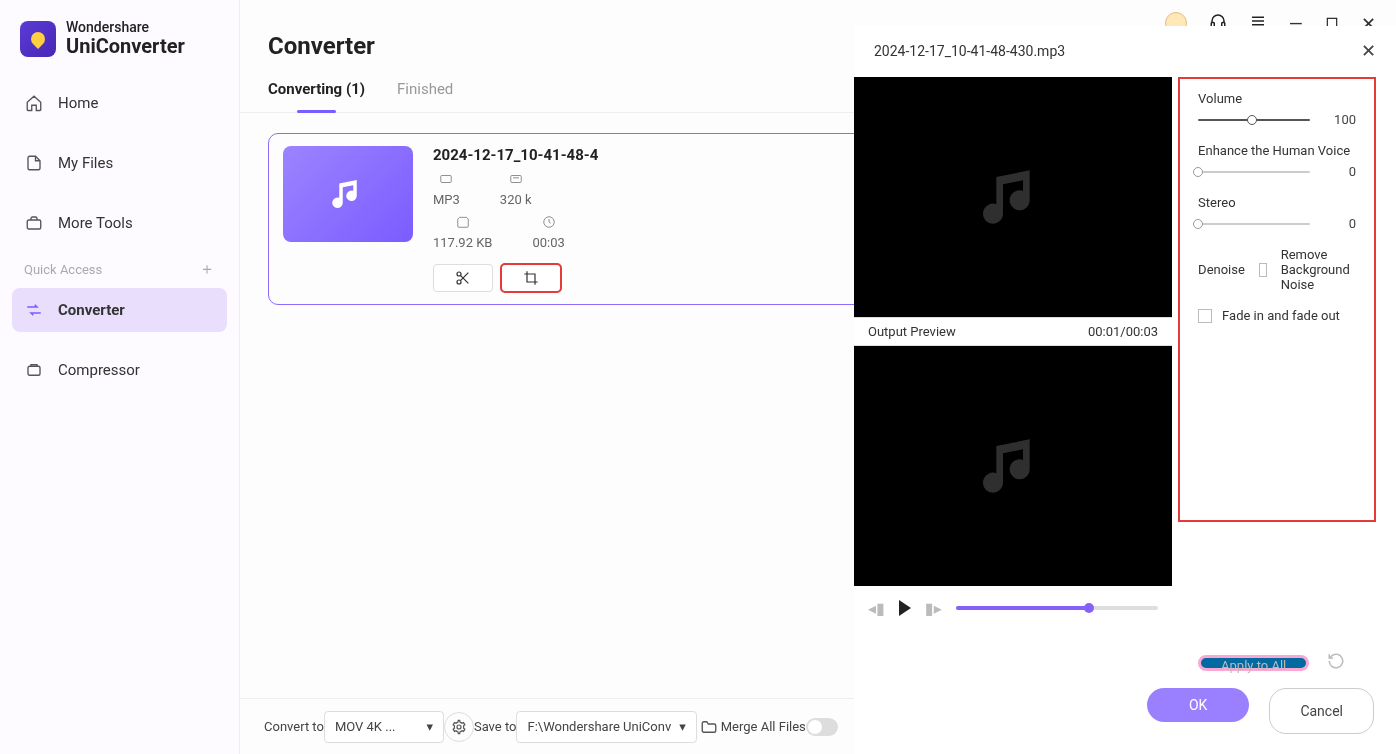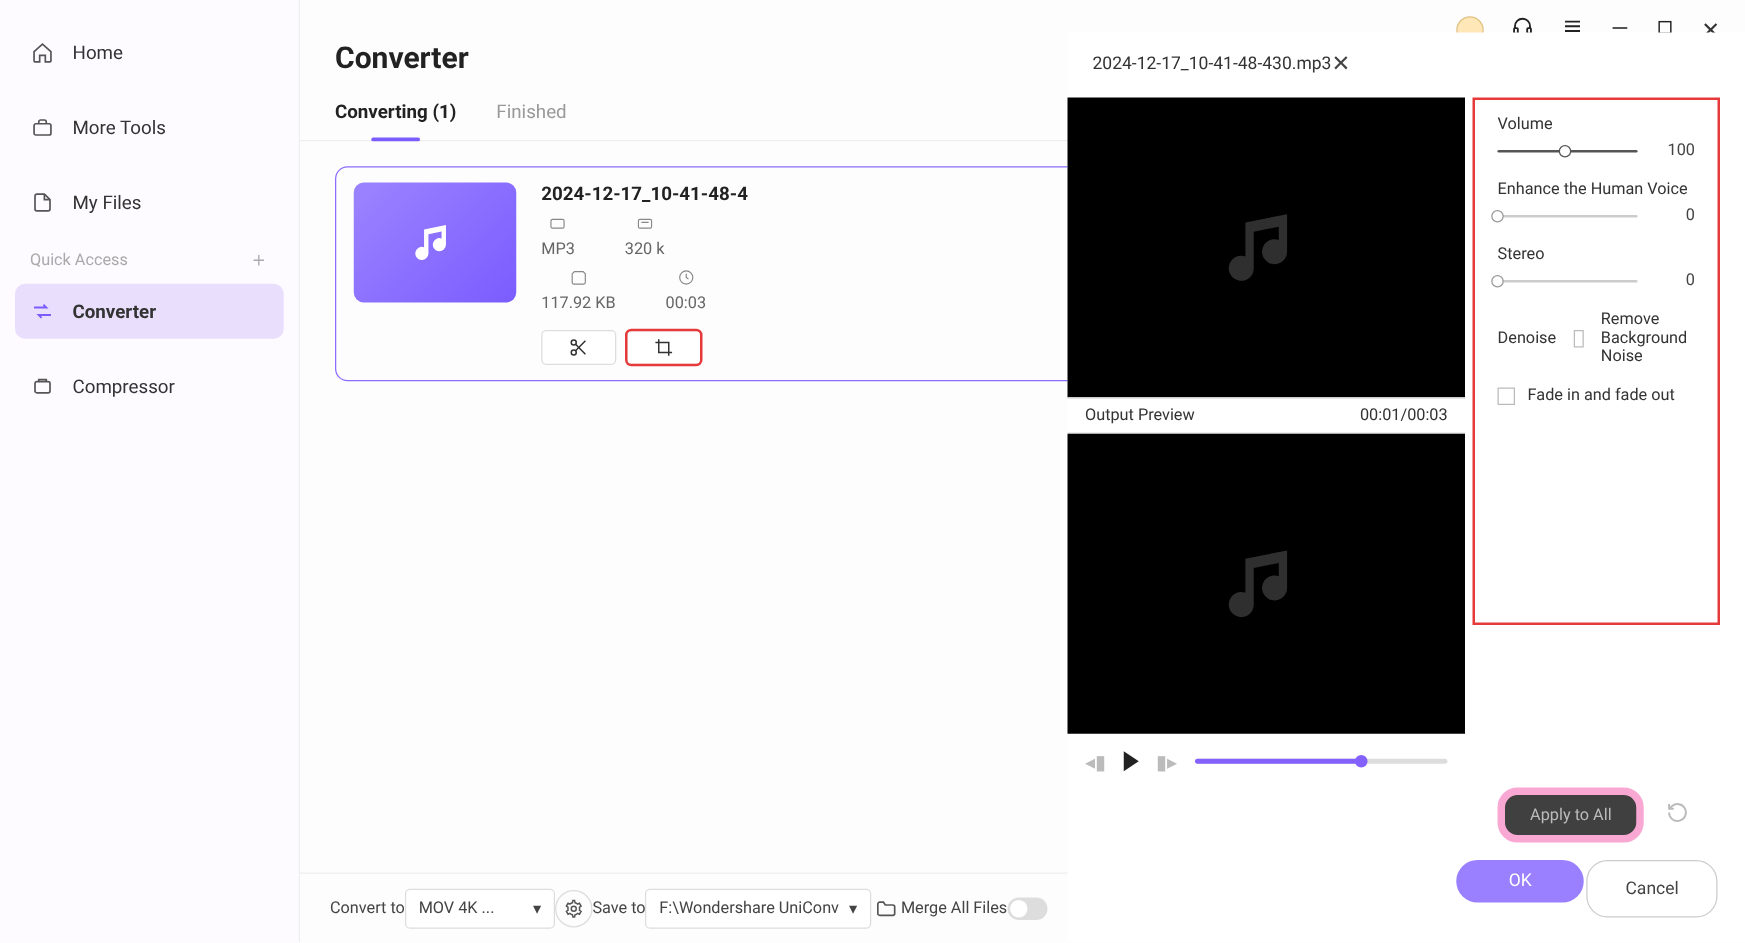--- a/index.html
+++ b/index.html
@@ -56,21 +56,21 @@
 .bottombar { height:56px; border-top:1px solid #eee; display:flex; align-items:center; padding:0 24px; font-size:13px; color:#444; }
 .select-like { height:32px; border:1px solid #ddd; border-radius:4px; padding:0 10px; display:flex; align-items:center; gap:8px; background:#fff; min-width:120px; justify-content:space-between; cursor:pointer; }
 .gear-btn { width:30px; height:30px; border:1px solid #ddd; border-radius:50%; display:flex; align-items:center; justify-content:center; cursor:pointer; }
 .folder-btn { width:24px; height:24px; display:flex; align-items:center; justify-content:center; cursor:pointer; }
 .toggle { width:32px; height:18px; background:#ddd; border-radius:10px; position:relative; cursor:pointer; }
 .toggle::after { content:""; position:absolute; width:14px; height:14px; background:#fff; border-radius:50%; top:2px; left:2px; }
 .convert-all { margin-left:auto; height:38px; padding:0 28px; background:#8461fc; color:#fff; border:none; border-radius:8px; font-weight:600; font-size:15px; display:flex; align-items:center; gap:10px; cursor:pointer; }
 
 
 .modal { position:absolute; left:614px; top:26px; right:0; bottom:0; background:#fff; z-index:5; display:flex; flex-direction:column; padding:0; }
-.modal-header { display:flex; align-items:center; padding:14px 20px 10px; }
+.modal-header { display:flex; align-items:center; justify-content:space-between; padding:14px 20px 10px; }
 .modal-title { font-size:14px; color:#333; }
 .close-x { font-size:18px; cursor:pointer; color:#444; }
 .editor-tabs { display:flex; gap:30px; padding:8px 22px 0; font-size:13px; }
 .etab { color:#bbb; padding-bottom:8px; cursor:pointer; }
 .etab.active { color:#7b5cff; font-weight:600; border-bottom:2px solid #7b5cff; }
 .etab.enabled { color:#333; }
 
 .editor-body { flex:1; display:flex; padding:6px 20px 0 0; gap:6px; }
 .previews { width:428px; display:flex; flex-direction:column; }
 .preview-pane { background:#000; flex:0 0 240px; display:flex; align-items:center; justify-content:center; color:#666; }
@@ -89,61 +89,68 @@
 .slider { flex:1; height:2px; background:#555; border-radius:2px; position:relative; }
 .slider .dot { position:absolute; top:50%; width:10px; height:10px; border:1px solid #555; background:#fff; border-radius:50%; transform:translate(-50%,-50%); }
 .slider.light { background:#ccc; }
 .slider.light .dot { border-color:#999; left:0; }
 .sval { width:28px; text-align:right; color:#444; }
 .check-row { display:flex; align-items:center; gap:10px; }
 .check-row.inline { gap:14px; }
 .chk { width:14px; height:14px; border:1px solid #bbb; background:#fff; cursor:pointer; }
 
 .apply-row { display:flex; align-items:center; gap:18px; padding:0 20px; margin-top:auto; }
-.apply-btn { height:44px; padding:0 20px; border:6px solid #f9a8d4; border-radius:16px; background:#404040; color:#bbb; font-size:13px; cursor:pointer; }
+.apply-btn { height:16px; padding:0 20px; border:3px solid #f9a8d4; border-radius:16px; background:#0369a1; color:#bbb; font-size:13px; cursor:pointer; }
 .refresh { color:#bbb; cursor:pointer; }
 
-.modal-footer { display:flex; justify-content:flex-end; gap:2px; padding:14px 22px 20px; }
+.modal-footer { display:flex; justify-content:flex-end; gap:20px; padding:14px 22px 20px; }
 .btn-ok { height:34px; padding:0 42px; border:none; border-radius:17px; background:#9a80ff; color:#fff; font-size:14px; cursor:pointer; }
 .btn-cancel { height:46px; padding:0 30px; border:1px solid #ccc; border-radius:17px; background:#fff; color:#444; font-size:14px; cursor:pointer; }
 
 .music-ghost { opacity:.35; }
 </style>
 </head>
 <body>
 
 <div class="app">
 
   <div class="sidebar">
+    <div class="logo">
+      <div class="logo-icon"></div>
+      <div class="logo-text">
+        <div class="top">Wondershare</div>
+        <div class="bot">UniConverter</div>
+      </div>
+    </div>
     <div class="nav">
       <div class="nav-item">
         <span class="nav-icon">
             <svg width="18" height="18" viewBox="0 0 24 24" fill="none" stroke="currentColor" stroke-width="1.8">
               <path d="M3 11l9-8 9 8v10a1 1 0 0 1-1 1h-5v-7h-6v7H4a1 1 0 0 1-1-1z"></path>
             </svg>
           </span>
         <span>Home</span>
+      </div>
+      <div class="nav-item">
+        <span class="nav-icon">
+            <svg width="18" height="18" viewBox="0 0 24 24" fill="none" stroke="currentColor" stroke-width="1.8">
+              <path d="M14 3H6a2 2 0 0 0-2 2v14a2 2 0 0 0 2 2h12a2 2 0 0 0 2-2V9z"></path>
+              <path d="M14 3v6h6"></path>
+            </svg>
+          </span>
+        <span>My Files</span>
       </div>
       <div class="nav-item">
         <span class="nav-icon">
             <svg width="18" height="18" viewBox="0 0 24 24" fill="none" stroke="currentColor" stroke-width="1.8">
               <rect x="3" y="8" width="18" height="12" rx="2"></rect>
               <path d="M8 8V6a2 2 0 0 1 2-2h4a2 2 0 0 1 2 2v2"></path>
             </svg>
           </span>
         <span>More Tools</span>
-      </div>
-      <div class="nav-item">
-        <span class="nav-icon">
-            <svg width="18" height="18" viewBox="0 0 24 24" fill="none" stroke="currentColor" stroke-width="1.8">
-              <path d="M14 3H6a2 2 0 0 0-2 2v14a2 2 0 0 0 2 2h12a2 2 0 0 0 2-2V9z"></path>
-              <path d="M14 3v6h6"></path>
-            </svg>
-          </span>
-        <span>My Files</span>
       </div>
     </div>
     <div class="quick-access">
       <span>Quick Access</span>
       <span style="font-size:16px;cursor:pointer;">＋</span>
     </div>
     <div class="nav">
       <div class="nav-item active">
         <span class="nav-icon">
             <svg width="18" height="18" viewBox="0 0 24 24" fill="none" stroke="#7b5cff" stroke-width="2">

